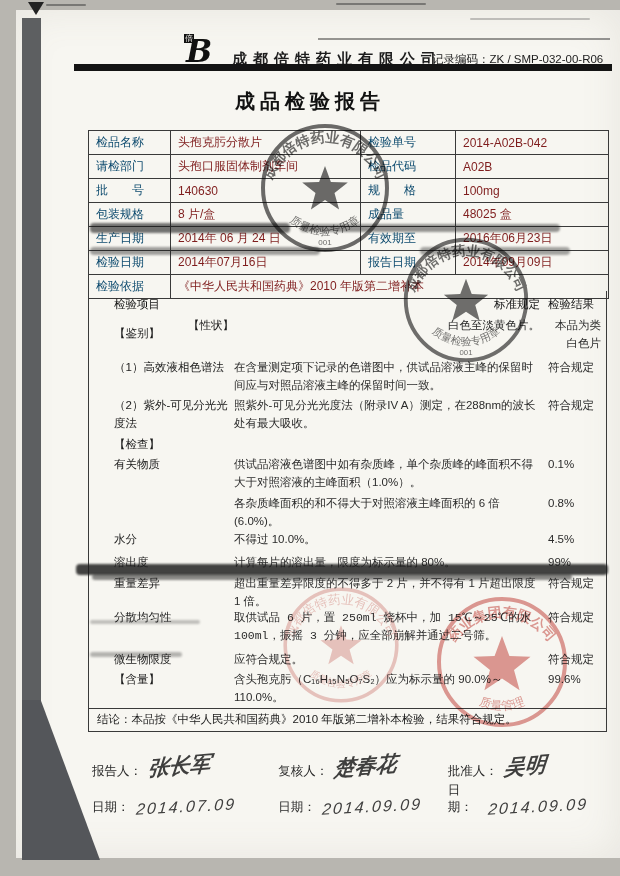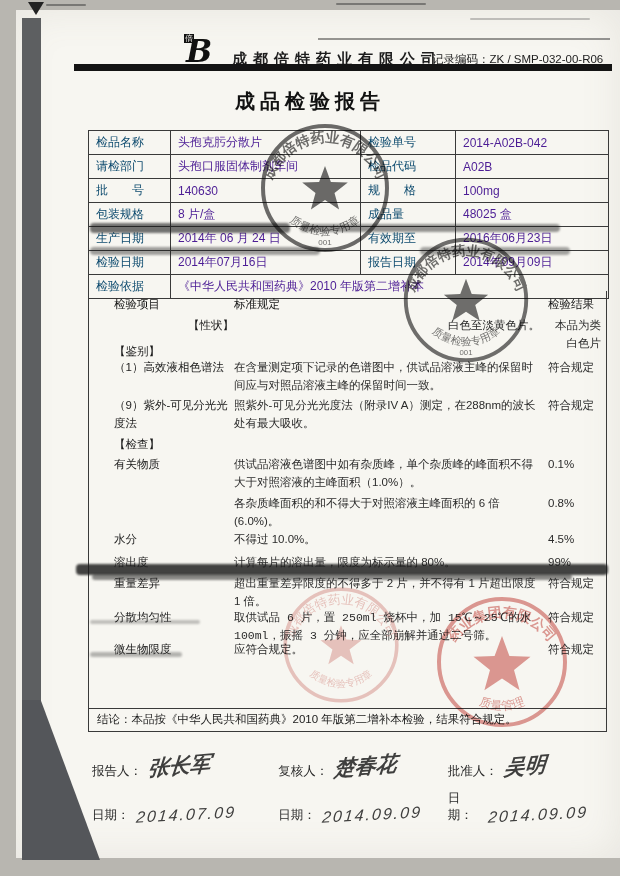--- a/index.html
+++ b/index.html
@@ -15,36 +15,36 @@
   .logo{position:absolute;left:186px;top:36px;width:40px;height:34px;}
   .logo .b{font-weight:bold;font-style:italic;font-size:31px;line-height:30px;color:#111;font-family:"DejaVu Serif",serif;}
   .logo .mk{position:absolute;left:-2px;top:-2px;font-size:8px;background:#111;color:#f7f6f1;padding:0 1px;line-height:9px;}
   .company{position:absolute;left:232px;top:50px;font-size:15px;font-weight:bold;letter-spacing:6px;color:#1d1d1d;}
   .record{position:absolute;left:432px;top:52px;font-size:11.5px;color:#222;}
   .rule{position:absolute;left:74px;top:64px;width:538px;height:7px;background:#141414;filter:blur(.4px);}
   .rule2{position:absolute;left:318px;top:38px;width:292px;height:2px;background:#333;opacity:.5;}
   .title{position:absolute;left:0;top:88px;width:620px;text-align:center;font-size:20px;font-weight:bold;letter-spacing:5px;color:#111;}
   
   table.info{position:absolute;left:88px;top:130px;width:520px;border-collapse:collapse;font-size:12px;table-layout:fixed;}
-  table.info td{border:1.5px solid #3a3a3a;height:21px;padding:1px 7px;white-space:nowrap;overflow:hidden;color:#4c1d95;}
+  table.info td{border:1.5px solid #3a3a3a;height:21px;padding:1px 7px;white-space:nowrap;overflow:hidden;color:#7f1d1d;}
   table.info td.lab{color:#0c4a6e;}
   
   .testbox{position:absolute;left:88px;top:291px;width:517px;height:440px;border:1.5px solid #3a3a3a;border-top:none;font-size:11.5px;}
   .trow{position:absolute;left:7px;right:5px;display:flex;line-height:1.55;margin-left:18px;}
   .ti{width:120px;flex:none;color:#1c1c1c;}
   .ts{width:306px;flex:none;}
   .tr{flex:1;padding-left:8px;}
   .thead .ti,.thead .ts,.thead .tr{font-weight:normal;color:#161616;}
-  .thead .ts{text-align:left;font-family:Liberation Mono, monospace;}
+  .thead .ts{text-align:right;font-family:Liberation Mono, monospace;}
   .concl{position:absolute;left:0;right:0;top:417px;height:22px;border-top:1.5px solid #3a3a3a;padding:3px 8px 0 8px;font-size:11.5px;color:#1a1a1a;}
   
   .sigs{position:absolute;left:92px;top:746px;width:516px;display:flex;font-size:12.5px;}
   .sigcol{margin-right:20px;}
   .sigcol .r1{display:flex;align-items:flex-end;height:34px;}
-  .sigcol .r2{display:flex;align-items:flex-end;height:32px;margin-top:12px;}
+  .sigcol .r2{display:flex;align-items:flex-end;height:32px;margin-top:4px;}
   .handname{font-size:21px;font-style:italic;transform:rotate(-5deg) skewX(-10deg);display:inline-block;margin-left:6px;color:#262626;opacity:.88;font-weight:bold;}
   .handdate{font-size:16px;font-style:italic;transform:rotate(-3deg) skewX(-8deg);display:inline-block;margin-left:6px;color:#262626;opacity:.88;letter-spacing:2px;}
   
   .stamp{position:absolute;mix-blend-mode:multiply;}
   .stamp svg{display:block;}
   
   .smudge{position:absolute;background:#1b1b1b;filter:blur(1.3px);border-radius:4px;}
 </style>
 </head>
 <body>
@@ -123,32 +123,32 @@
     <div class="trow thead" style="top:5px;">
       <div class="ti">检验项目</div>
       <div class="ts">标准规定</div>
       <div class="tr">检验结果</div>
     </div>
     <div class="trow" style="top:26px;text-align:right;">
       <div class="ti">【性状】</div>
       <div class="ts">白色至淡黄色片。</div>
       <div class="tr">本品为类白色片</div>
     </div>
-    <div class="trow" style="top:52px;gap:16px;">
+    <div class="trow" style="top:34px;gap:16px;">
       <div class="ti">【鉴别】</div>
       <div class="ts"></div>
       <div class="tr"></div>
     </div>
     <div class="trow" style="top:68px;">
       <div class="ti">（1）高效液相色谱法</div>
       <div class="ts">在含量测定项下记录的色谱图中，供试品溶液主峰的保留时间应与对照品溶液主峰的保留时间一致。</div>
       <div class="tr">符合规定</div>
     </div>
     <div class="trow" style="top:106px;">
-      <div class="ti">（9）紫外-可见分光光度法</div>
+      <div class="ti">（2）紫外-可见分光光度法</div>
       <div class="ts">照紫外-可见分光光度法（附录IV A）测定，在288nm的波长处有最大吸收。</div>
       <div class="tr">符合规定</div>
     </div>
     <div class="trow" style="top:145px;">
       <div class="ti">【检查】</div>
       <div class="ts"></div>
       <div class="tr"></div>
     </div>
     <div class="trow" style="top:165px;">
       <div class="ti">有关物质</div>
@@ -173,24 +173,29 @@
     <div class="trow" style="top:284px;">
       <div class="ti">重量差异</div>
       <div class="ts">超出重量差异限度的不得多于 2 片，并不得有 1 片超出限度 1 倍。</div>
       <div class="tr">符合规定</div>
     </div>
     <div class="trow" style="top:318px;font-family:Liberation Mono, monospace;">
       <div class="ti">分散均匀性</div>
       <div class="ts">取供试品 6 片，置 250ml 烧杯中，加 15℃～25℃的水100ml，振摇 3 分钟，应全部崩解并通过二号筛。</div>
       <div class="tr">符合规定</div>
     </div>
-    <div class="trow" style="top:350px;">
+    <div class="trow" style="top:360px;">
       <div class="ti">微生物限度</div>
       <div class="ts">应符合规定。</div>
       <div class="tr">符合规定</div>
+    </div>
+    <div class="trow" style="top:380px;">
+      <div class="ti">【含量】</div>
+      <div class="ts">含头孢克肟（C₁₆H₁₅N₅O₇S₂）应为标示量的 90.0%～110.0%。</div>
+      <div class="tr">99.6%</div>
     </div>
     <div class="concl">结论：本品按《中华人民共和国药典》2010 年版第二增补本检验，结果符合规定。</div>
   </div>
 
   <div class="sigs">
     <div class="sigcol" style="width:178px;">
       <div class="r1">
           <span>报告人：</span>
           <span class="handname">张长军</span>
         </div>

